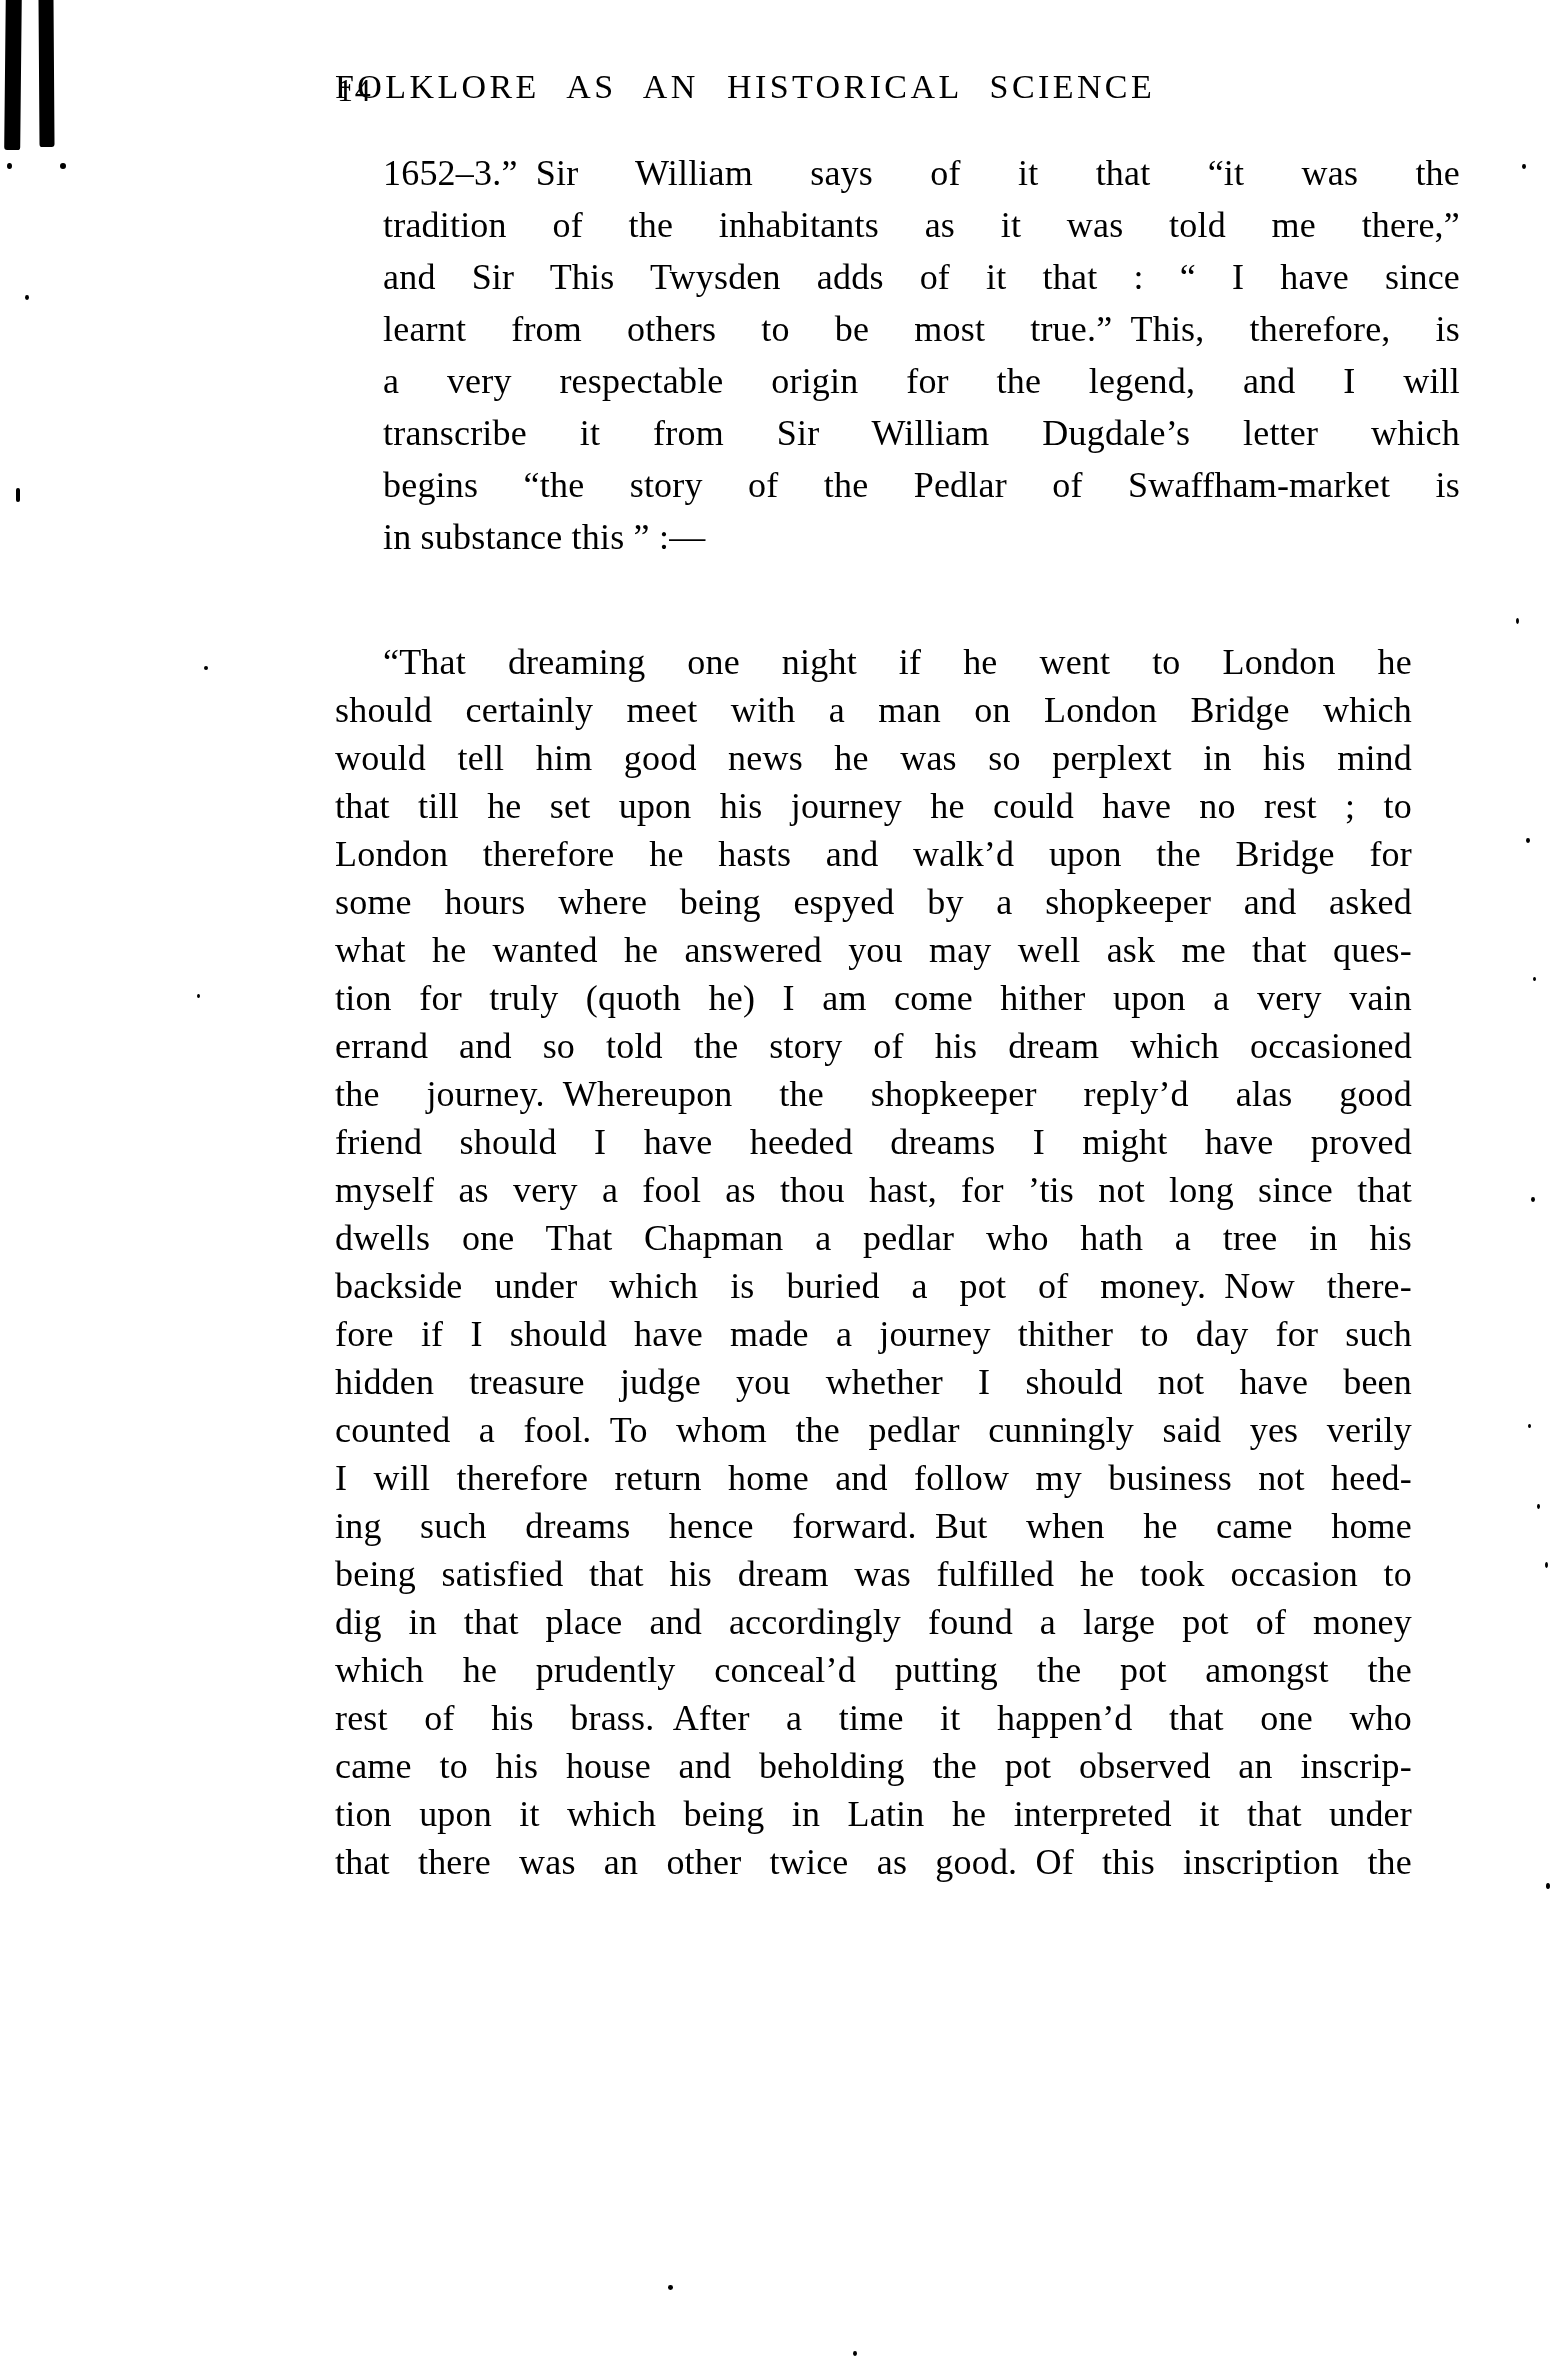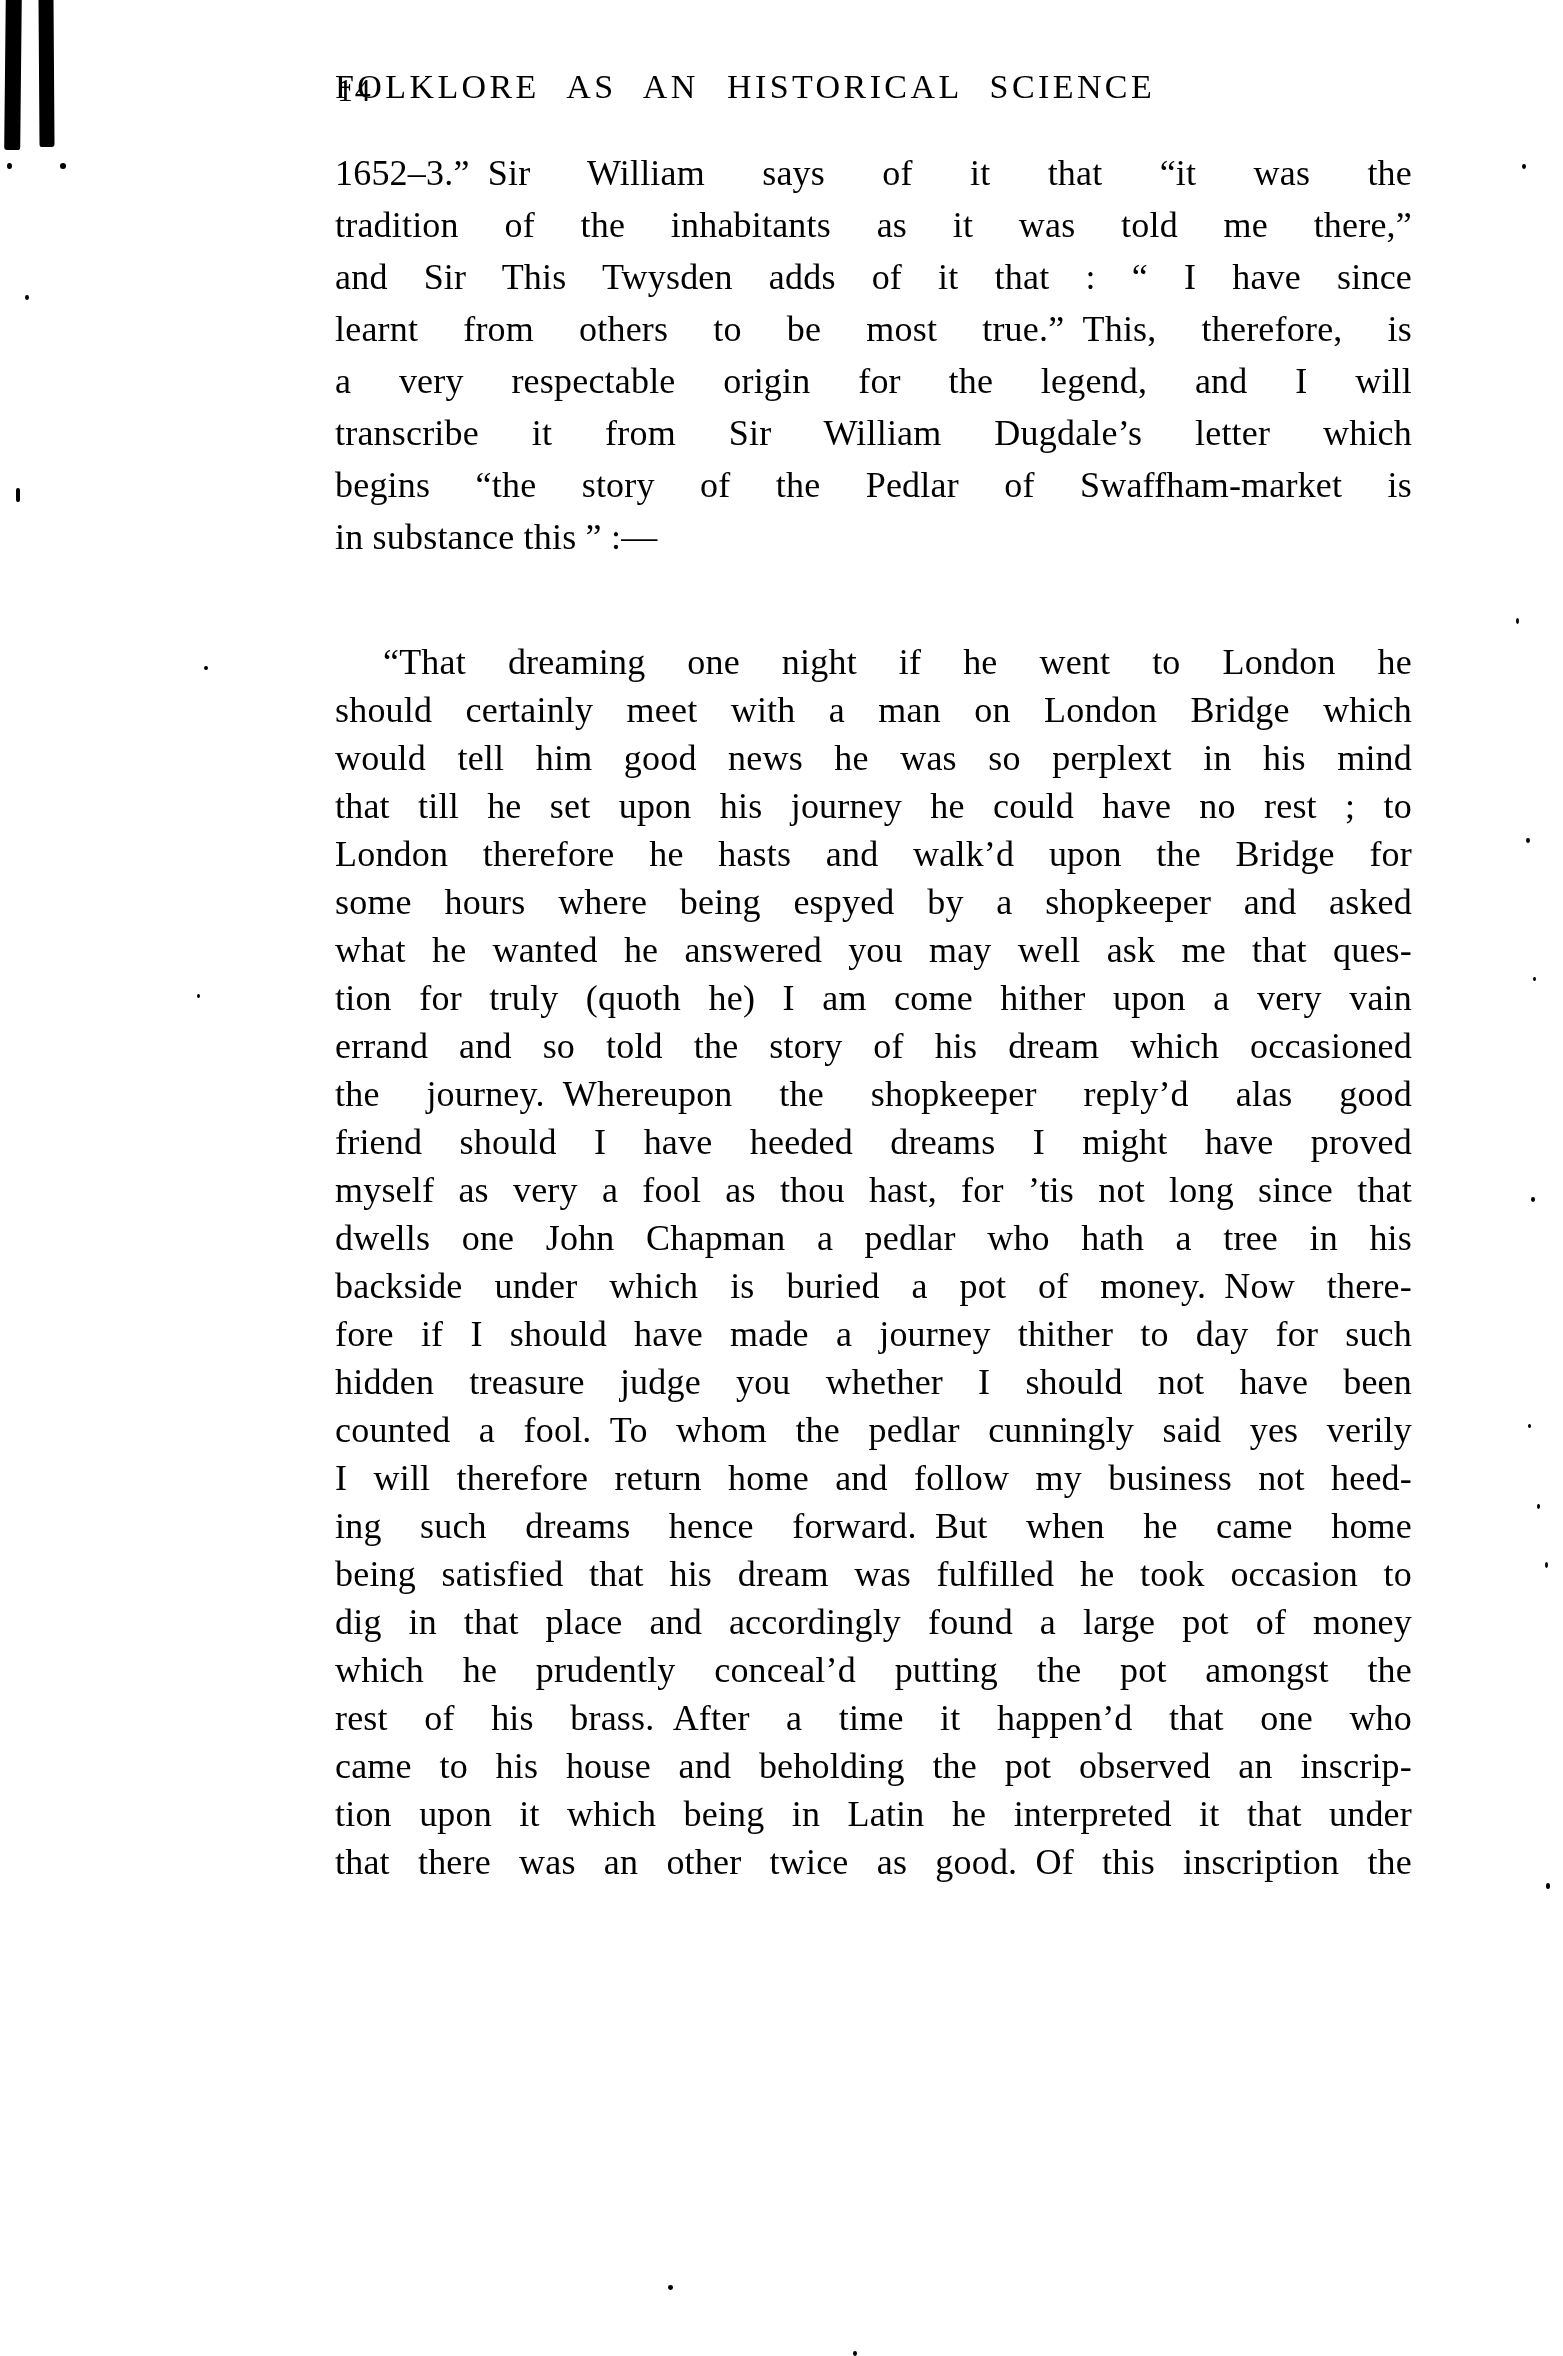--- a/index.html
+++ b/index.html
@@ -36,21 +36,21 @@
     white-space: nowrap;
   }
 
   
   .para {
     position: absolute;
     left: 335px;
     width: 1077px;
     font-size: 36px;
   }
-  .para1 { top: 147px; line-height: 52px; }
+  .para1 { top: 147px; line-height: 52px; margin-left: 48px; }
   .para2 { top: 601px; line-height: 48px; margin-top: 37px; }
   .line {
     text-align: justify;
     text-align-last: justify;
     letter-spacing: 0.2px;
     white-space: normal;
   }
   .para1 div.line:last-of-type { text-align-last: left; }
   .para2 div.line:first-of-type { text-indent: 48px; }
 
@@ -142,21 +142,21 @@
       <div class="line">would tell him good news he was so perplext in his mind</div>
       <div class="line">that till he set upon his journey he could have no rest ; to</div>
       <div class="line">London therefore he hasts and walk’d upon the Bridge for</div>
       <div class="line">some hours where being espyed by a shopkeeper and asked</div>
       <div class="line">what he wanted he answered you may well ask me that ques-</div>
       <div class="line">tion for truly (quoth he) I am come hither upon a very vain</div>
       <div class="line">errand and so told the story of his dream which occasioned</div>
       <div class="line">the journey. Whereupon the shopkeeper reply’d alas good</div>
       <div class="line">friend should I have heeded dreams I might have proved</div>
       <div class="line">myself as very a fool as thou hast, for ’tis not long since that</div>
-      <div class="line">dwells one John Chapman a pedlar who hath a tree in his</div>
+      <div class="line">dwells one That Chapman a pedlar who hath a tree in his</div>
       <div class="line">backside under which is buried a pot of money. Now there-</div>
       <div class="line">fore if I should have made a journey thither to day for such</div>
       <div class="line">hidden treasure judge you whether I should not have been</div>
       <div class="line">counted a fool. To whom the pedlar cunningly said yes verily</div>
       <div class="line">I will therefore return home and follow my business not heed-</div>
       <div class="line">ing such dreams hence forward. But when he came home</div>
       <div class="line">being satisfied that his dream was fulfilled he took occasion to</div>
       <div class="line">dig in that place and accordingly found a large pot of money</div>
       <div class="line">which he prudently conceal’d putting the pot amongst the</div>
       <div class="line">rest of his brass. After a time it happen’d that one who</div>

